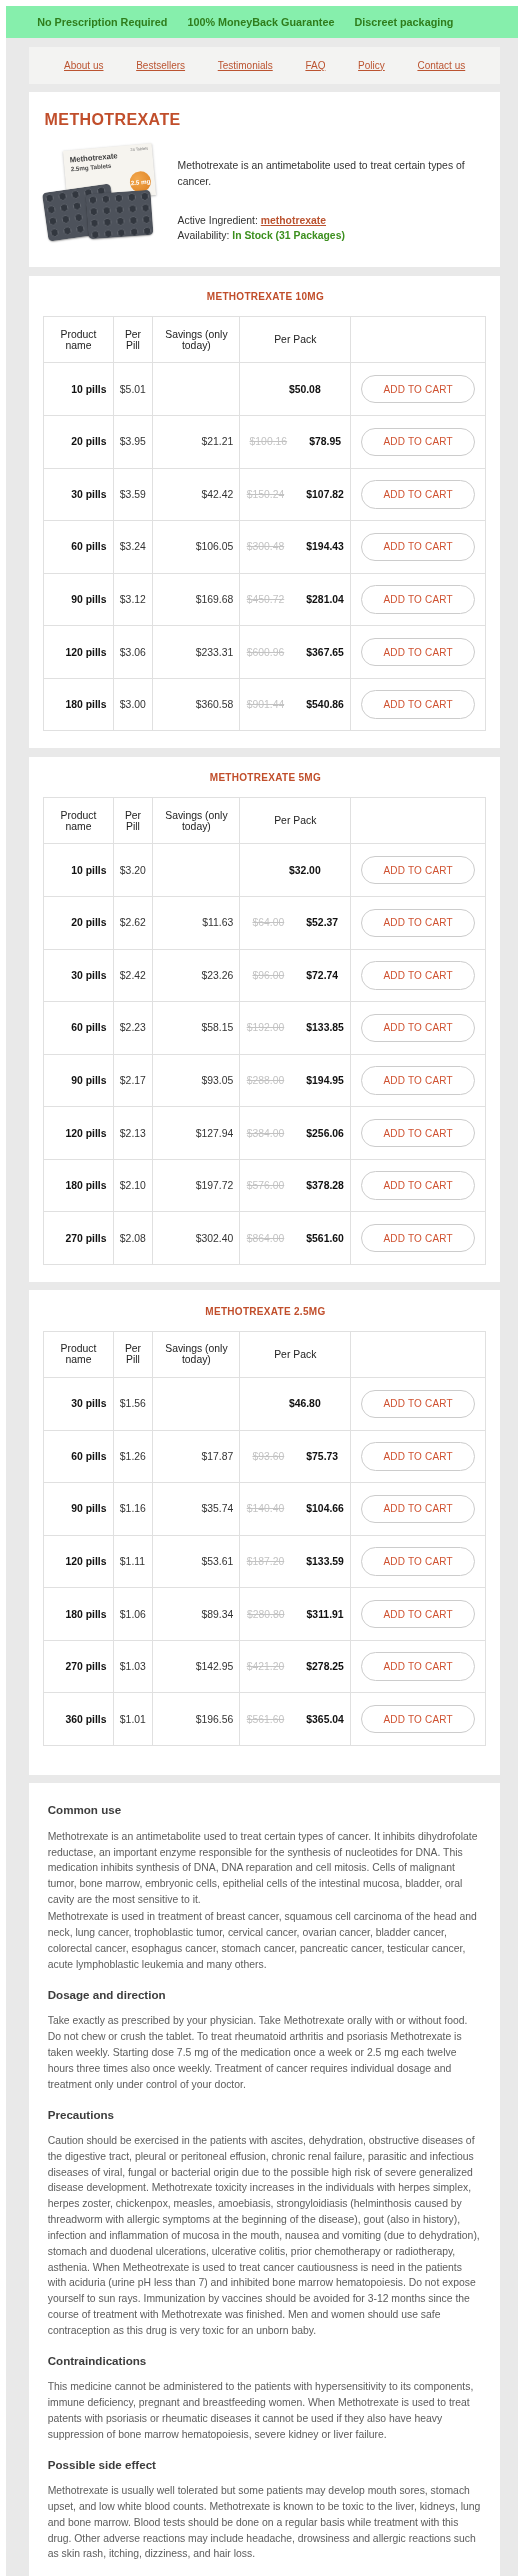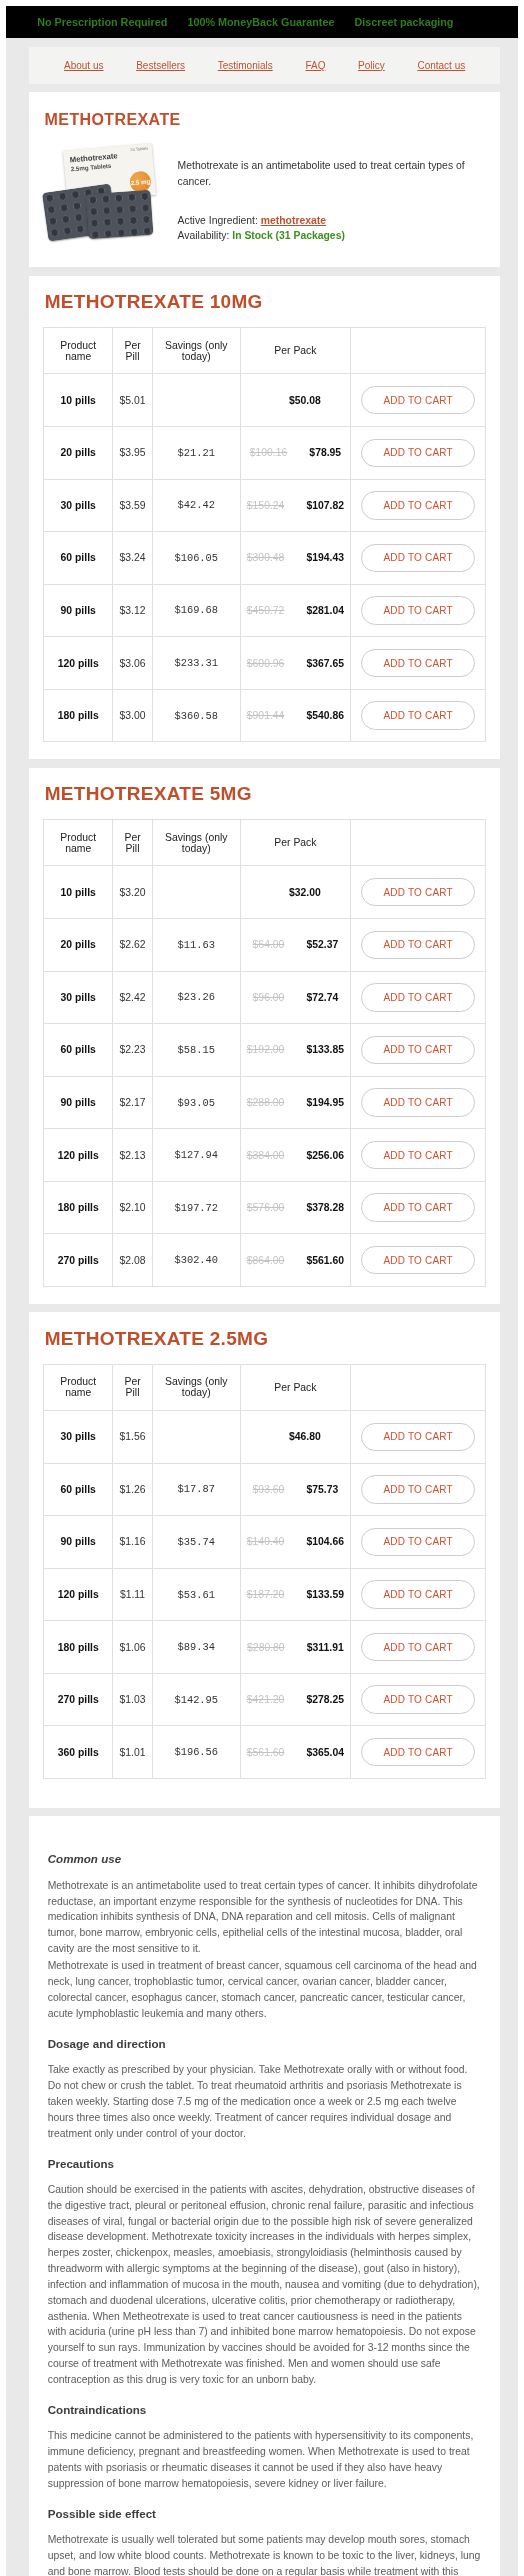--- a/index.html
+++ b/index.html
@@ -6,21 +6,21 @@
   html,body { margin:0; padding:0; }
   body {
     background:#ffffff;
     font-family:"Liberation Sans", sans-serif;
     color:#333;
   }
   .page { margin:6.2px; background:#e9e9e9; padding-bottom:9.2px; min-height:2541px; }
 
   
   .topbar {
-    background:#000000;
+    background:#86efac;
     padding:10px 0 10px 31px;
     display:flex; gap:20px; align-items:center;
   }
   .topbar span { color:#2f7d1c; font-weight:bold; font-size:10.8px; }
 
   
   .content { padding:0 17.7px 0 23px; }
   .navbar {
     margin-top:8.5px;
     background:#f3f3f2;
@@ -68,51 +68,51 @@
   .product-desc { font-size:10.4px; color:#333; line-height:1.5; margin-top:12.3px; max-width:331px; }
   .product-meta { margin-top:26px; font-size:10.4px; display:flex; gap:4px; flex-wrap:wrap; }
   .meta-label { color:#333; }
   .ingredient-link { color:#bb5330; font-weight:bold; text-decoration:underline; cursor:pointer; }
   .stock { color:#3c8f1e; font-weight:bold; }
 
   
   .pricing-card { padding:15.4px 14px 0 14px; }
   .pricing-card h2 {
     margin:0 0 14px 1.5px;
-    color:#c14e2b; font-size:19px; font-weight:bold; letter-spacing:0.3px;
+    color:#c14e2b; font-size:10px; font-weight:bold; letter-spacing:0.3px;text-align:center;
   }
   table.pricing { width:100%; border-collapse:collapse; font-size:10.4px; }
   table.pricing th, table.pricing td { border:0.8px solid #e0e0e0; padding:11.6px 6.2px; }
   table.pricing th { font-weight:normal; color:#222; text-align:center; }
-  td.name   { font-weight:bold; color:#111; text-align:center; padding-left:10.8px; width:17%; }
+  td.name   { font-weight:bold; color:#111; text-align:right; padding-left:10.8px; width:17%; }
   th.name-h { width:17%; }
-  td.perpill{ text-align:center; color:#333; width:9%; }
+  td.perpill{ text-align:left; color:#333; width:9%; }
   th.pill-h { width:9%; }
-  td.savings{ text-align:center; color:#333; width:22%;font-family:Liberation Mono, monospace; }
+  td.savings{ text-align:right; color:#333; width:22%; }
   th.sav-h  { width:22%; }
   td.perpack{ text-align:center; width:21%; white-space:nowrap; }
   th.pack-h { width:21%; }
   td.btncell{ text-align:center; width:31%; }
   .old  { color:#c3c3c3; text-decoration:line-through; margin-right:3.1px; }
   .newp { color:#111; font-weight:bold;margin-left:19px; }
   .add-btn {
     background:#fff; border:0.8px solid #cccccc; border-radius:14.6px;
     color:#cf5130; font-size:10px; letter-spacing:0.2px;
     padding:7.7px 21.6px; cursor:pointer;
     font-family:"Liberation Sans", sans-serif;
     white-space:nowrap;
   }
   .pricing-card:last-of-type { padding-bottom:12px; }
   .tbl-wrap { padding-bottom:17px;border-radius:31px; }
 
   
   .info-card { padding:20px 18.5px 23px 18.5px; margin-top:8.5px; }
   .info-section { margin-bottom:7.7px; }
   .info-section h3 { font-size:11.6px; color:#3d3d3d; margin:15.4px 0 12.3px 0; }
-  .info-section:first-child h3 { margin-top:16px;font-style:italic; }
+  .info-section:first-child h3 { margin-top:0; }
   .info-section p { font-size:10.4px; color:#5c5c5c; line-height:1.52; margin:0 0 1.5px 0; }
   .info-section p + p { margin-top:1.5px; }
   .info-section .para-gap { margin-bottom:10.8px; }
 </style>
 </head>
 <body>
 
 <div class="page">
 
   <div class="topbar">

